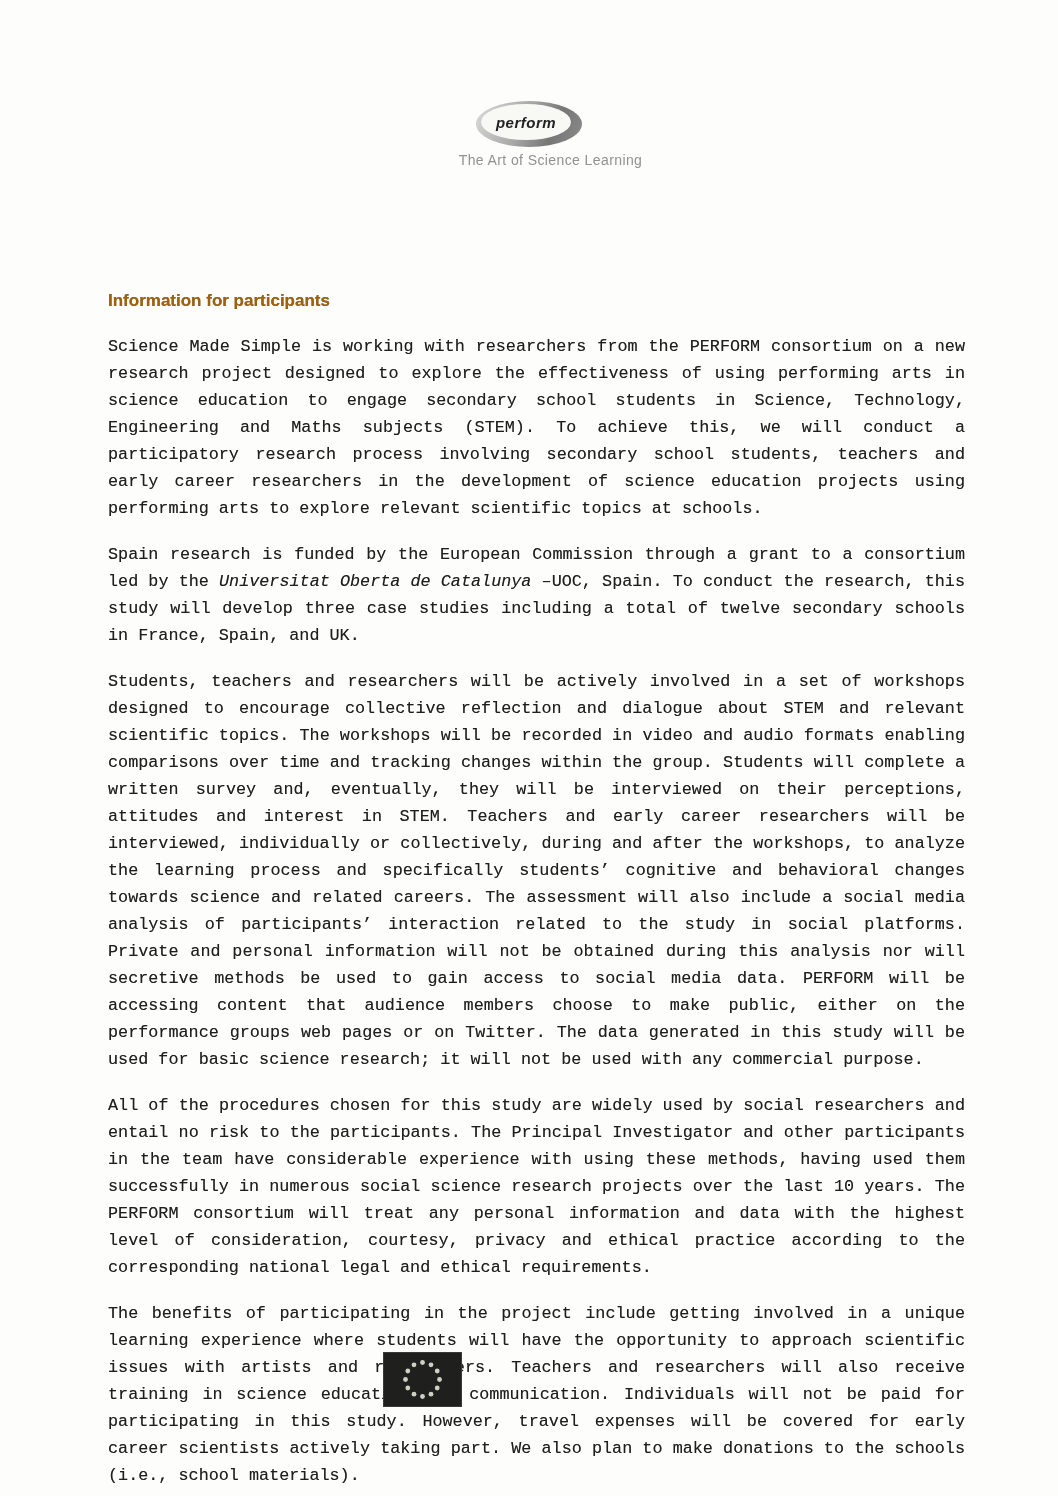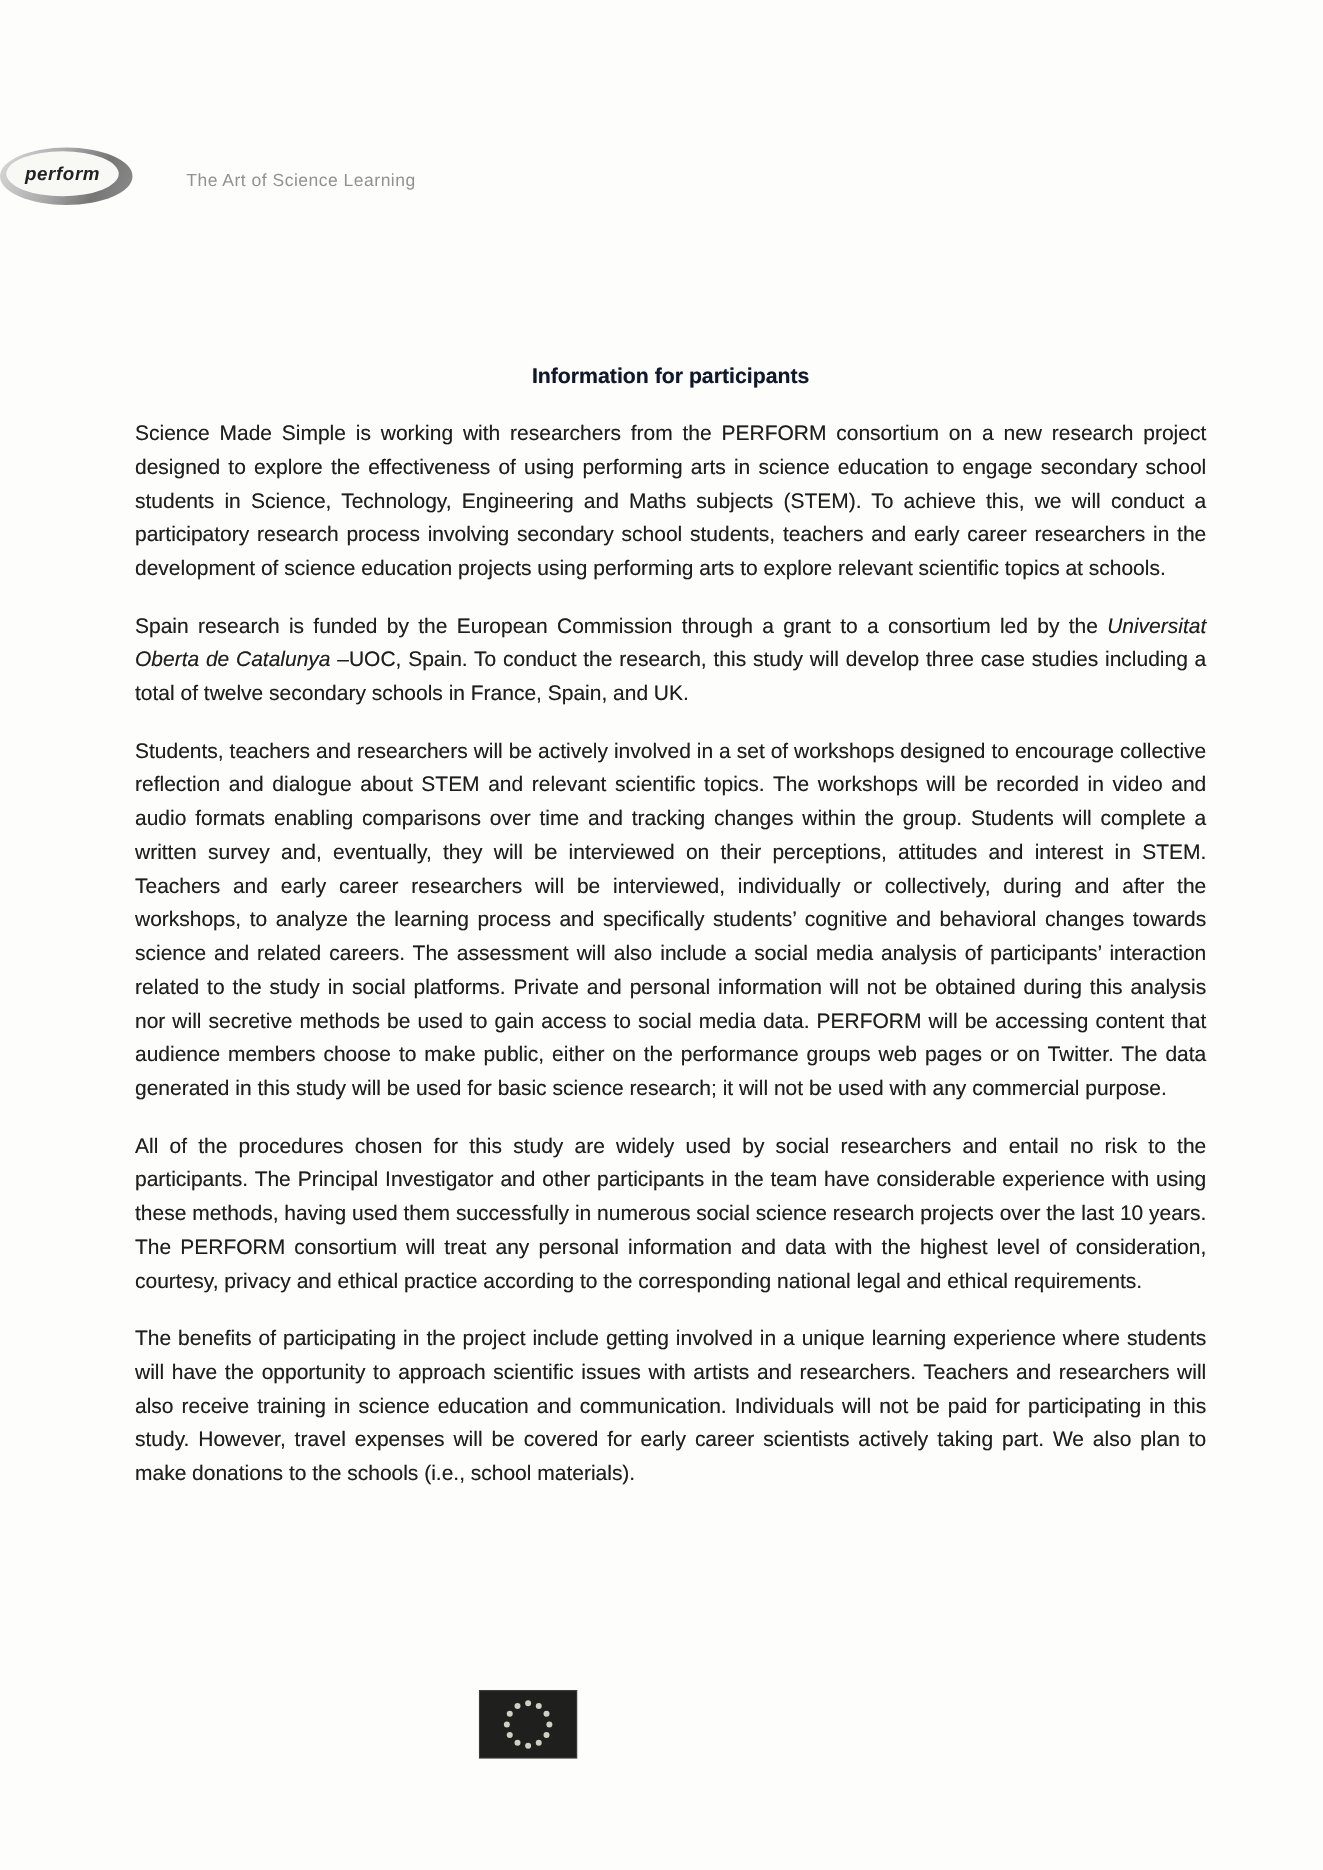--- a/index.html
+++ b/index.html
@@ -10,22 +10,22 @@
     height: 1496px;
     background: #fdfdfc;
     font-family: "Liberation Sans", sans-serif;
     color: #1d1d1d;
     overflow: hidden;
   }
 
   
   .logo-block {
     position: absolute;
-    top: 118px; left: 0; width: 100%;
-    display: flex; flex-direction: row; align-items: center;
+    top: 101px; left: 0; width: 100%;
+    display: flex; flex-direction: column; align-items: center;
   }
   .logo-oval { position: relative; width: 106px; height: 46px; }
   .logo-swoosh {
     position: absolute; inset: 0; border-radius: 50%;
     background: linear-gradient(115deg, #d2d2d2 8%, #ababab 42%, #767676 72%, #8d8d8d);
     filter: blur(0.6px);
   }
   .logo-inner {
     position: absolute; left: 5px; top: 3px; width: 90px; height: 36px;
     border-radius: 50%; background: #f8f8f5;
@@ -40,30 +40,30 @@
   }
 
   
   .doc-title {
     position: absolute; top: 211px; left: 100px; width: 865px;
     text-align: center; font-weight: bold; font-size: 17px; color: #1a1a1a;
     text-shadow: 0 0 0.6px rgba(20,20,20,0.55);
   }
   .doc-subtitle {
     position: absolute; top: 291px; left: 108px; width: 857px;
-    text-align: center; font-weight: bold; font-size: 17px; color: #0f172a;
+    font-weight: bold; font-size: 17px; color: #a16207;
     text-shadow: 0 0 0.6px rgba(20,20,20,0.55);
   }
 
   
   .doc-body {
     position: absolute; top: 333px; left: 108px; width: 857px;
     font-size: 16.8px; line-height: 27px; text-align: justify; color: #1e1e1e;
   }
-  .para { margin-bottom: 19px; text-shadow: 0 0 0.5px rgba(25,25,25,0.5); }
+  .para { margin-bottom: 19px; text-shadow: 0 0 0.5px rgba(25,25,25,0.5); font-family: Liberation Mono, monospace; }
   .para em { font-style: italic; }
 
   
   .footer { position: absolute; left: 0; top: 1352px; width: 100%; height: 80px; }
   .eu-flag { position: absolute; left: 383px; top: 0; width: 79px; height: 55px; display: block; }
   .funding {
     position: absolute; left: 524px; top: 0;
     font-style: italic; font-size: 13.5px; line-height: 20px; color: #2b2b2b;
     text-shadow: 0 0 0.5px rgba(30,30,30,0.5);
   }

